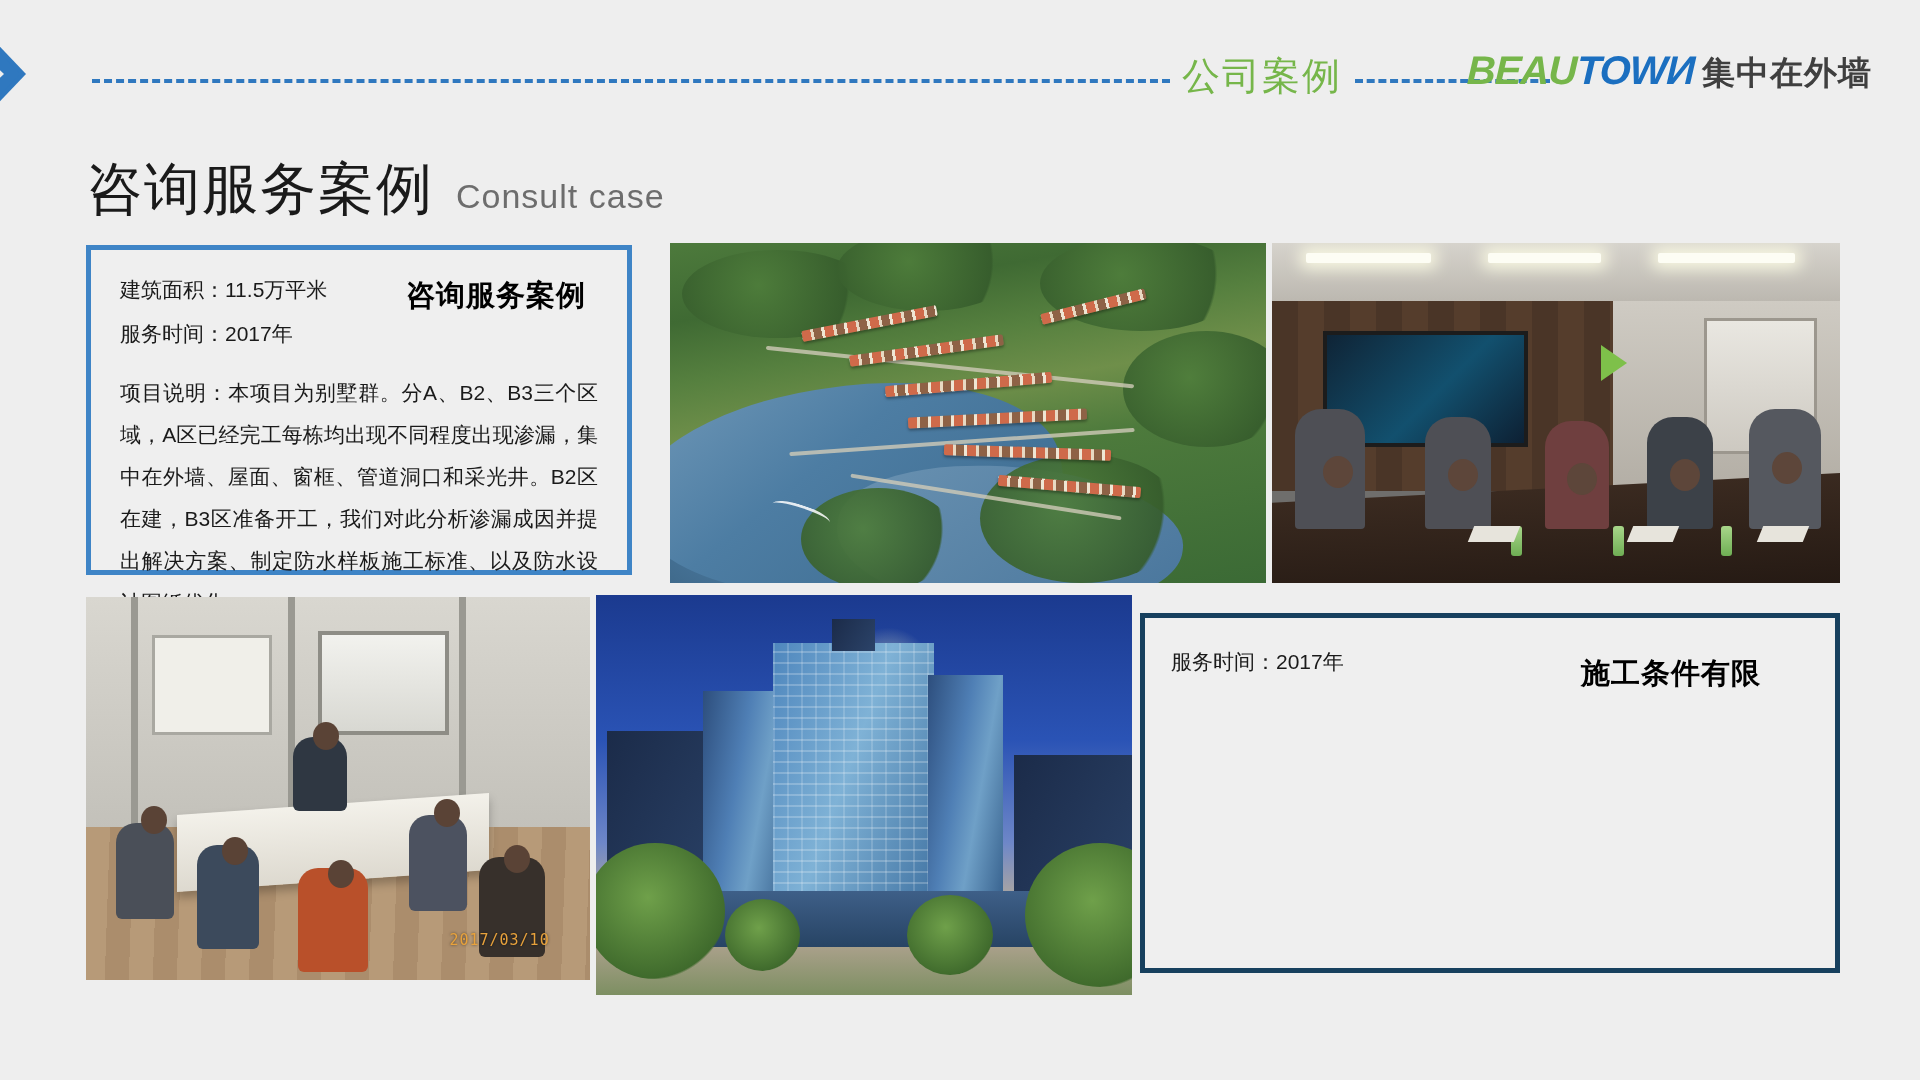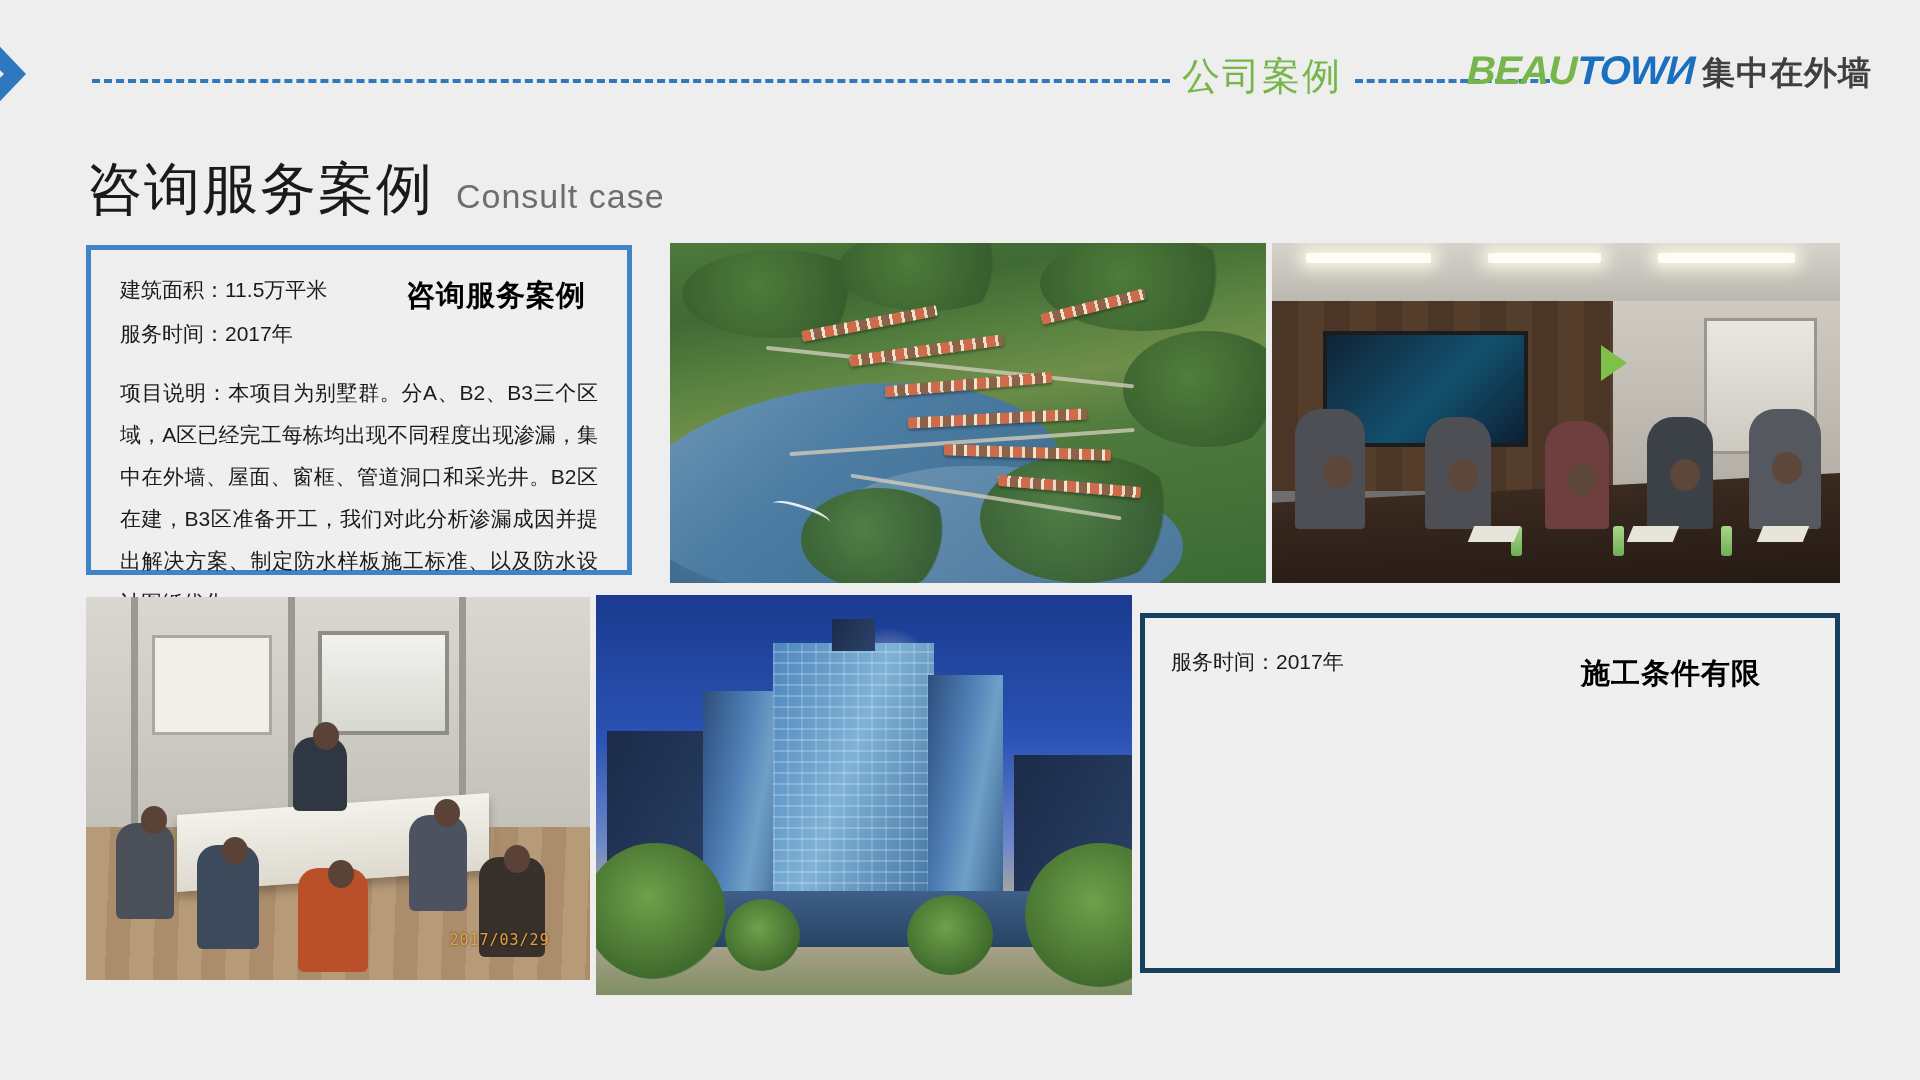--- a/index.html
+++ b/index.html
@@ -493,21 +493,21 @@
       <div class="ohead" style="left:27%; bottom:30%;"></div>
       <div class="chairp" style="left:41%; bottom:44%; width:54px; height:74px;  background:#2f3742;"></div>
       <div class="ohead" style="left:45%; bottom:60%;"></div>
       <div class="chairp" style="left:64%; bottom:18%; width:58px; height:96px;  background:#4c5260;"></div>
       <div class="ohead" style="left:69%; bottom:40%;"></div>
       <div class="chairp" style="left:42%; bottom:2%;  width:70px; height:104px; background:#b9502a;"></div>
       <div class="ohead" style="left:48%; bottom:24%;"></div>
       <div class="chairp" style="left:78%; bottom:6%;  width:66px; height:100px; background:#37302b;"></div>
       <div class="ohead" style="left:83%; bottom:28%;"></div>
 
-      <div class="timestamp">2017/03/29</div>
+      <div class="timestamp">2017/03/10</div>
     </div>
   </div>
 
   <div class="photo" id="photo-tower">
     <div class="tower">
       <div class="sunflare"></div>
 
       <div class="dark" style="left:2%;  bottom:14%; width:20%; height:52%;"></div>
       <div class="dark" style="left:78%; bottom:14%; width:22%; height:46%;"></div>
       <div class="bldg" style="left:20%; bottom:14%; width:16%; height:62%;"></div>

